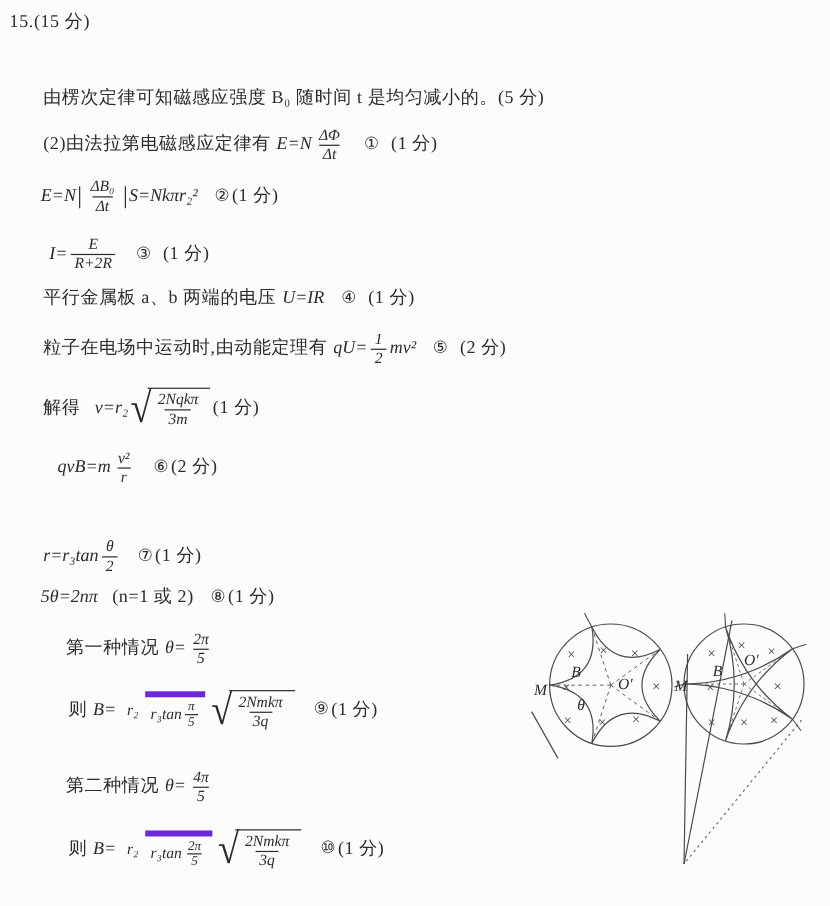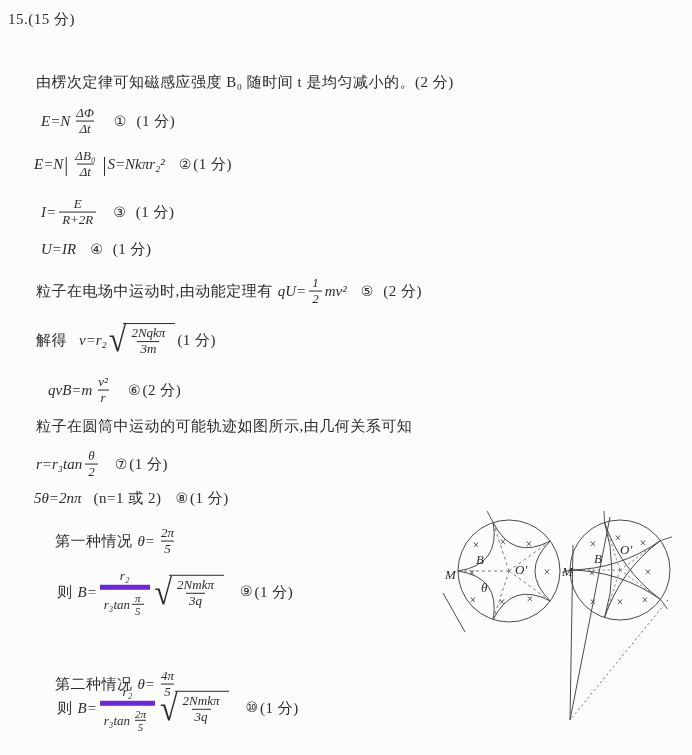--- a/index.html
+++ b/index.html
@@ -24,21 +24,21 @@
   }
   .tag.tight{margin-right:2px;}
   .frac{
     display:inline-flex;flex-direction:column;align-items:center;
     vertical-align:middle;font-size:13px;line-height:1.15;margin:0 3px;
   }
   .frac .num{padding:0 3px;}
   .frac .den{border-top:1px solid #2b2b2b;padding:0 3px;}
   .frac.sm{font-size:11px;line-height:1.1;margin:0 2px;}
   .bfrac{
-    display:inline-flex;flex-direction:column;align-items:center;
+    display:inline-flex;flex-direction:row;align-items:center;
     font-size:13px;margin:0 3px;text-align:right;
   }
   .bfrac .bnum{padding:1px 6px;}
   .bfrac .bden{
     border-top:5px solid #6d28d9;display:inline-flex;align-items:center;
     padding:2px 4px 0 4px;
   }
   .sqrt{display:inline-flex;align-items:center;margin:0 2px;}
   .sqrt .sign{
     font-style:normal;font-size:32px;line-height:0.85;
@@ -54,24 +54,25 @@
 </head>
 <body>
 
 <div class="page">
 
   <div class="line" style="left:8px;top:19px">
     <span class="zh">15.(15 分)</span>
   </div>
 
   <div class="line" style="left:36px;top:82px">
-    <span class="zh">由楞次定律可知磁感应强度 B₀ 随时间 t 是均匀减小的。(2 分)</span>
+    <span class="zh">由楞次定律可知磁感应强度 B₀ 随时间 t 是均匀减小的。(5 分)</span>
   </div>
 
   <div class="line" style="left:36px;top:121px">
+    <span class="zh">(2)由法拉第电磁感应定律有</span>
     <span class="m sgap">E=N</span>
     <span class="frac">
       <span class="num m">ΔΦ</span>
       <span class="den m">Δt</span>
     </span>
     <span class="tag">①</span>
     <span class="zh">(1 分)</span>
   </div>
 
   <div class="line" style="left:34px;top:164px">
@@ -91,20 +92,21 @@
     <span class="m sgap">I=</span>
     <span class="frac">
       <span class="num m">E</span>
       <span class="den m">R+2R</span>
     </span>
     <span class="tag">③</span>
     <span class="zh">(1 分)</span>
   </div>
 
   <div class="line" style="left:36px;top:249px">
+    <span class="zh">平行金属板 a、b 两端的电压</span>
     <span class="m sgap">U=IR</span>
     <span class="tag">④</span>
     <span class="zh">(1 分)</span>
   </div>
 
   <div class="line" style="left:36px;top:291px">
     <span class="zh">粒子在电场中运动时,由动能定理有</span>
     <span class="m sgap">qU=</span>
     <span class="frac">
       <span class="num m">1</span>
@@ -133,23 +135,20 @@
   <div class="line" style="left:36px;top:390px">
     <span class="m gap">qvB=m</span>
     <span class="frac">
       <span class="num m">v²</span>
       <span class="den m">r</span>
     </span>
     <span class="tag tight">⑥</span>
     <span class="zh">(2 分)</span>
   </div>
 
-  <div class="line" style="left:36px;top:426px">
-    <span class="zh">粒子在圆筒中运动的可能轨迹如图所示,由几何关系可知</span>
-  </div>
 
   <div class="line" style="left:36px;top:464px">
     <span class="m">r=r₃tan</span>
     <span class="frac">
       <span class="num m">θ</span>
       <span class="den m">2</span>
     </span>
     <span class="tag tight">⑦</span>
     <span class="zh">(1 分)</span>
   </div>
@@ -189,21 +188,21 @@
         <span class="frac">
           <span class="num m">2Nmkπ</span>
           <span class="den m">3q</span>
         </span>
       </span>
     </span>
     <span class="tag tight">⑨</span>
     <span class="zh">(1 分)</span>
   </div>
 
-  <div class="line" style="left:55px;top:684px">
+  <div class="line" style="left:55px;top:656px">
     <span class="zh">第二种情况</span>
     <span class="m sgap">θ=</span>
     <span class="frac">
       <span class="num m">4π</span>
       <span class="den m">5</span>
     </span>
   </div>
 
   <div class="line" style="left:57px;top:708px">
     <span class="zh">则</span>

